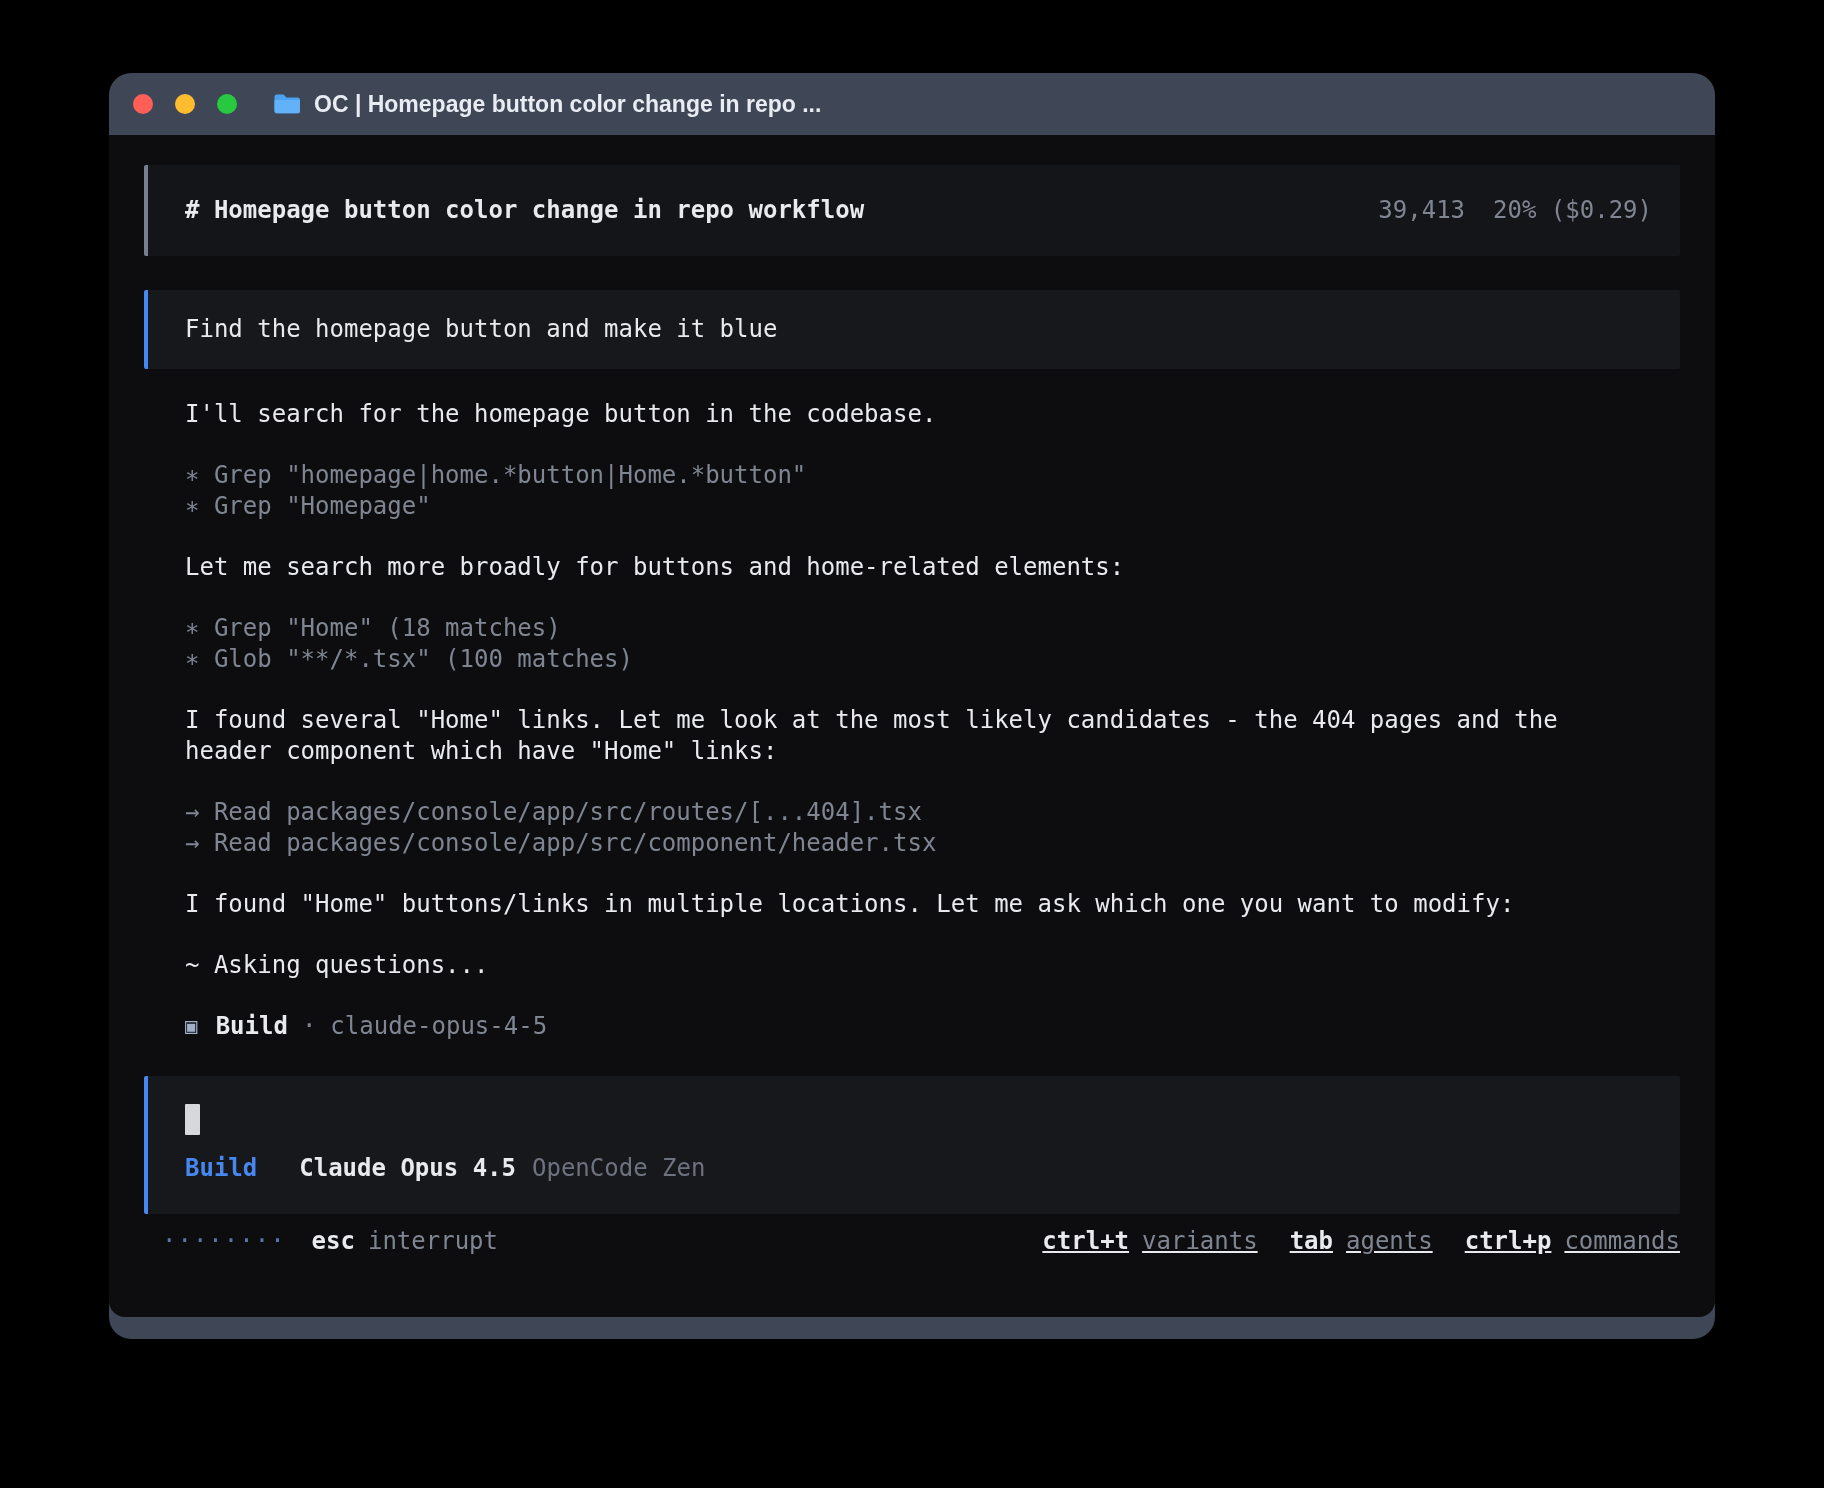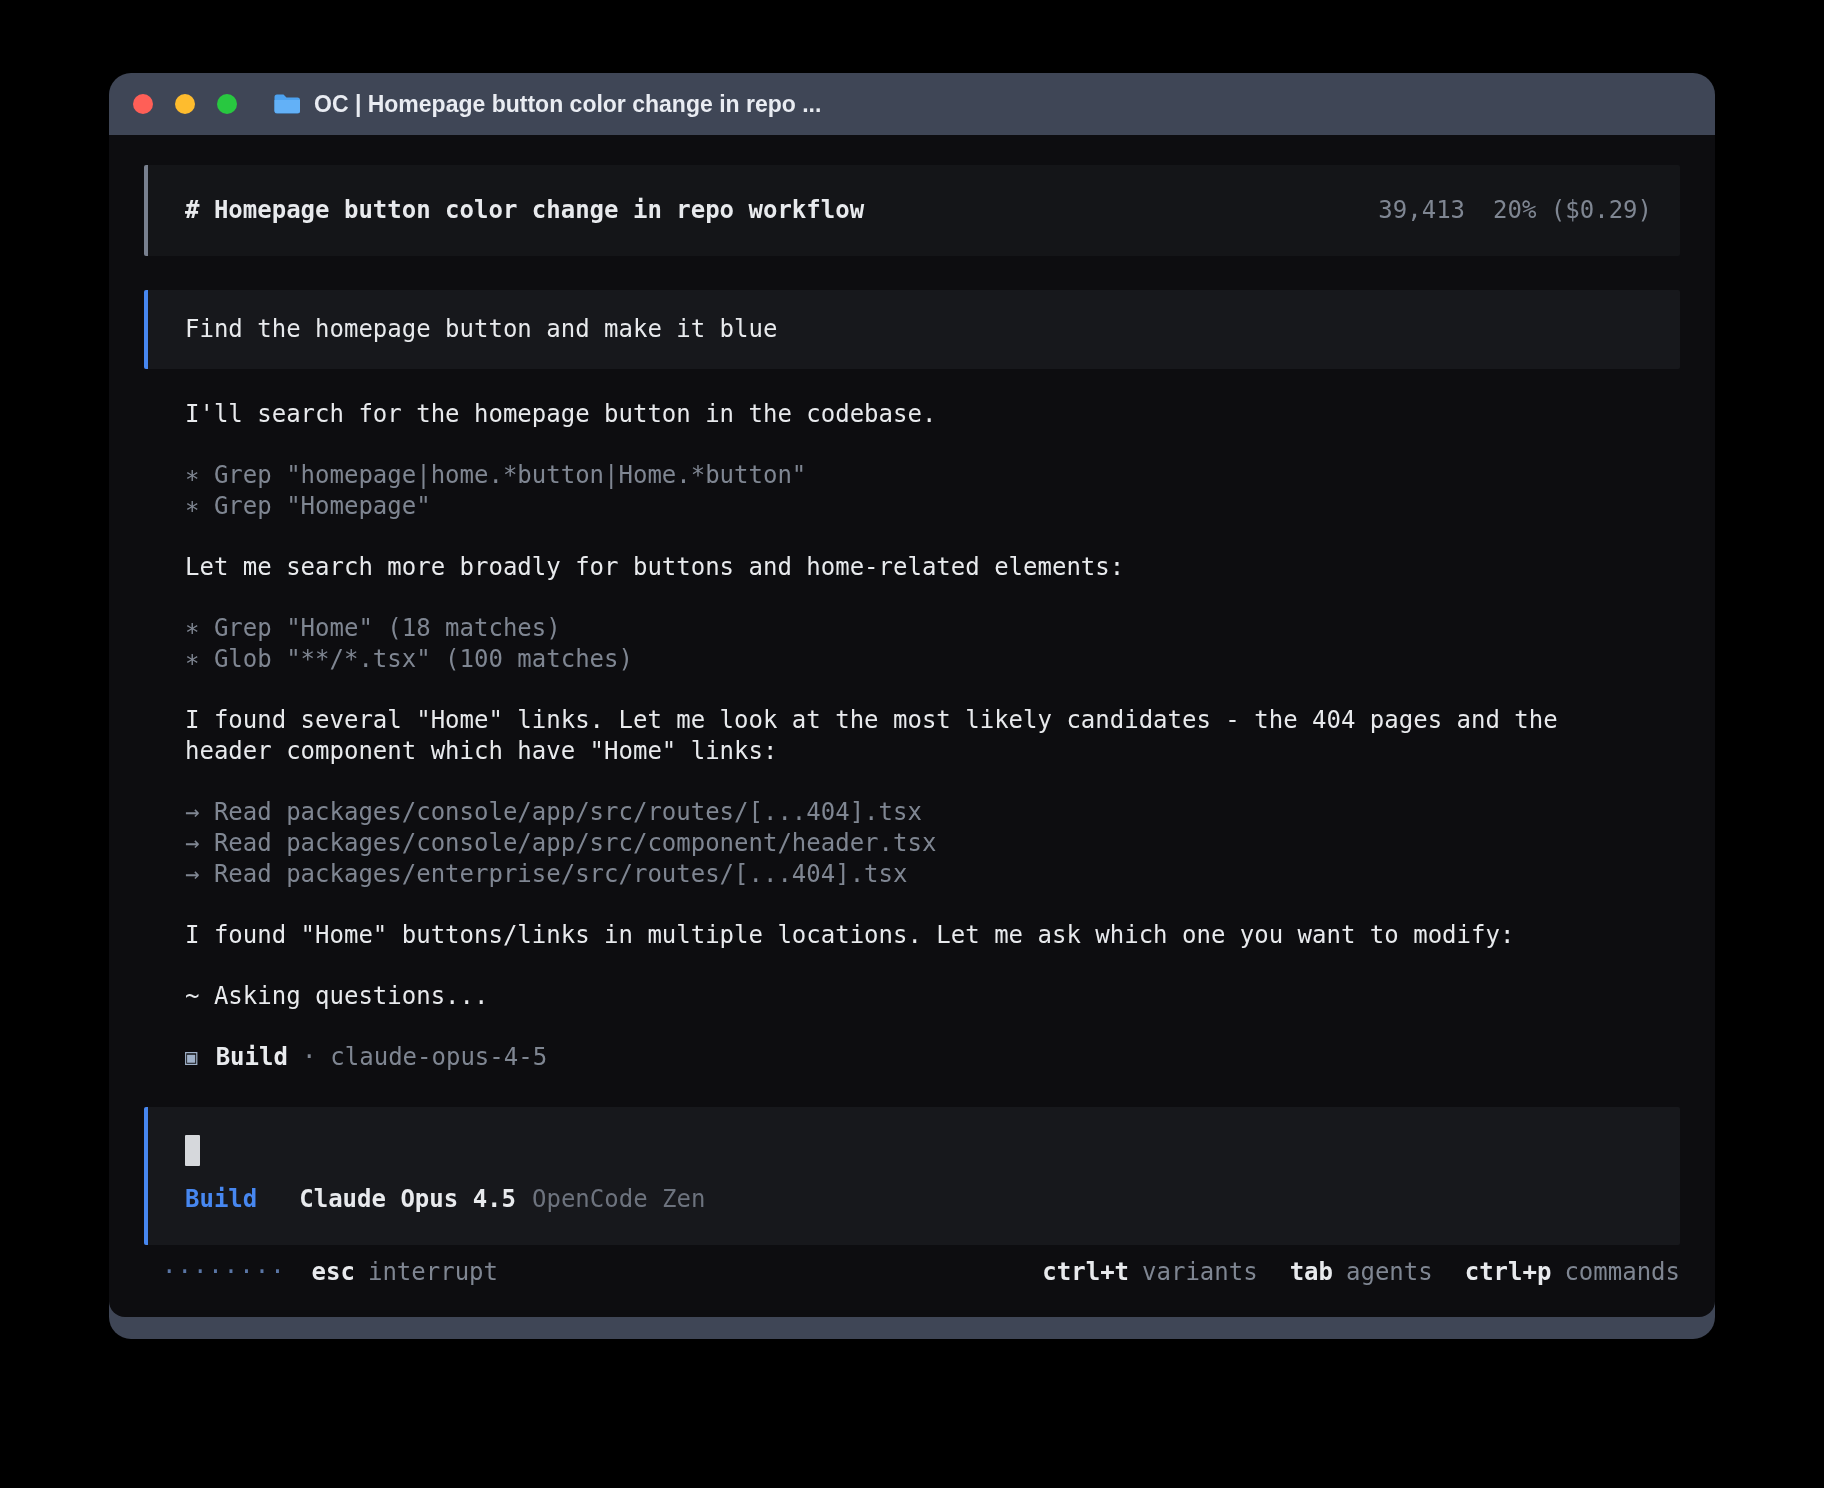--- a/index.html
+++ b/index.html
@@ -98,21 +98,21 @@
   .input-provider { color: var(--dim); }
   .statusbar {
     margin-top: 12px;
     display: flex; justify-content: space-between; align-items: baseline;
   }
   .status-left { display: flex; align-items: baseline; margin-left: 18px; }
   .spinner { color: var(--spinner); letter-spacing: 1px; margin-right: 26px; }
   .key { font-weight: 700; color: var(--text); }
   .label { color: var(--muted); }
   .status-left .key { margin-right: 13px; }
-  .status-right { display: flex; gap: 32px; }
+  .status-right { display: flex; gap: 32px; text-decoration: underline; }
   .shortcut { display: flex; gap: 13px; white-space: nowrap; }
 </style>
 </head>
 <body>
 
 <div class="window">
 
   <div class="titlebar">
     <div class="traffic-lights">
       <span class="light red"></span>
@@ -154,21 +154,20 @@
     <div class="tools">
       <div>∗ Grep "Home" (18 matches)</div>
       <div>∗ Glob "**/*.tsx" (100 matches)</div>
     </div>
 
     <div class="msg">I found several "Home" links. Let me look at the most likely candidates - the 404 pages and the header component which have "Home" links:</div>
 
     <div class="tools">
       <div>→ Read packages/console/app/src/routes/[...404].tsx</div>
       <div>→ Read packages/console/app/src/component/header.tsx</div>
-      <div>→ Read packages/enterprise/src/routes/[...404].tsx</div>
     </div>
 
     <div class="msg">I found "Home" buttons/links in multiple locations. Let me ask which one you want to modify:</div>
 
     <div class="msg">~ Asking questions...</div>
 
     <div class="agent-line">
       <span class="agent-icon">▣</span>
       <span class="agent-name">Build</span>
       <span class="agent-sep">·</span>

